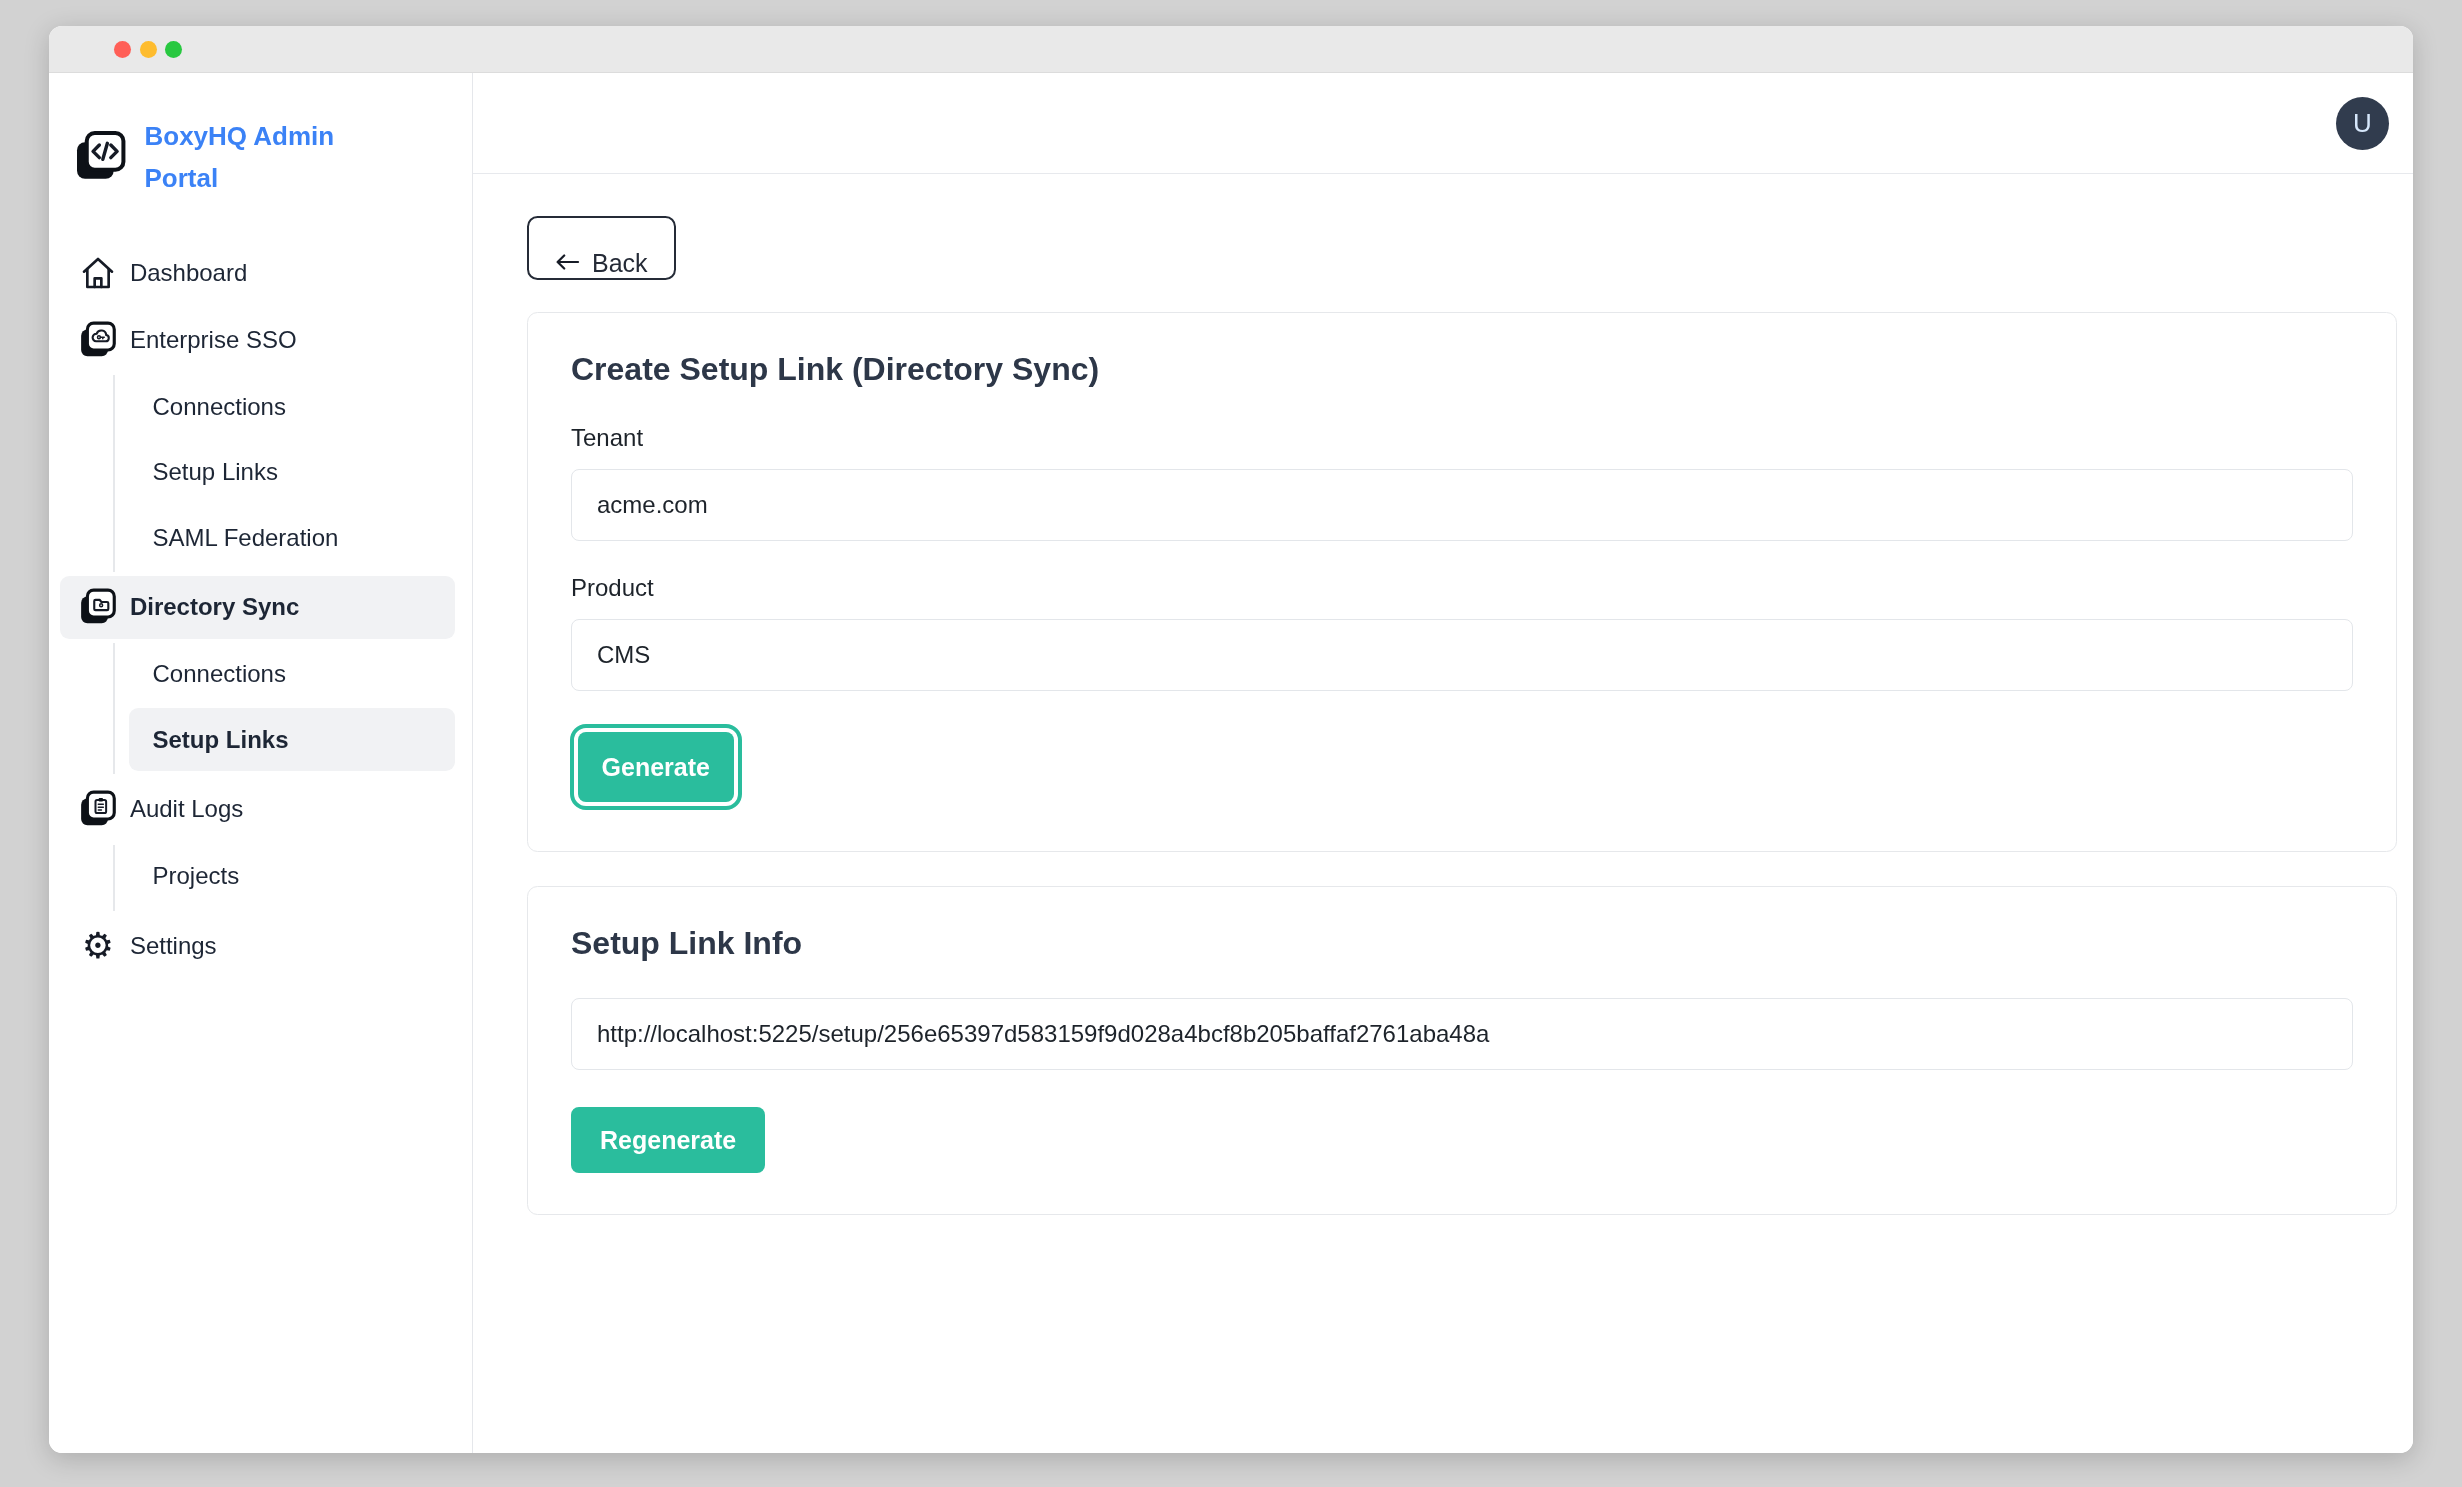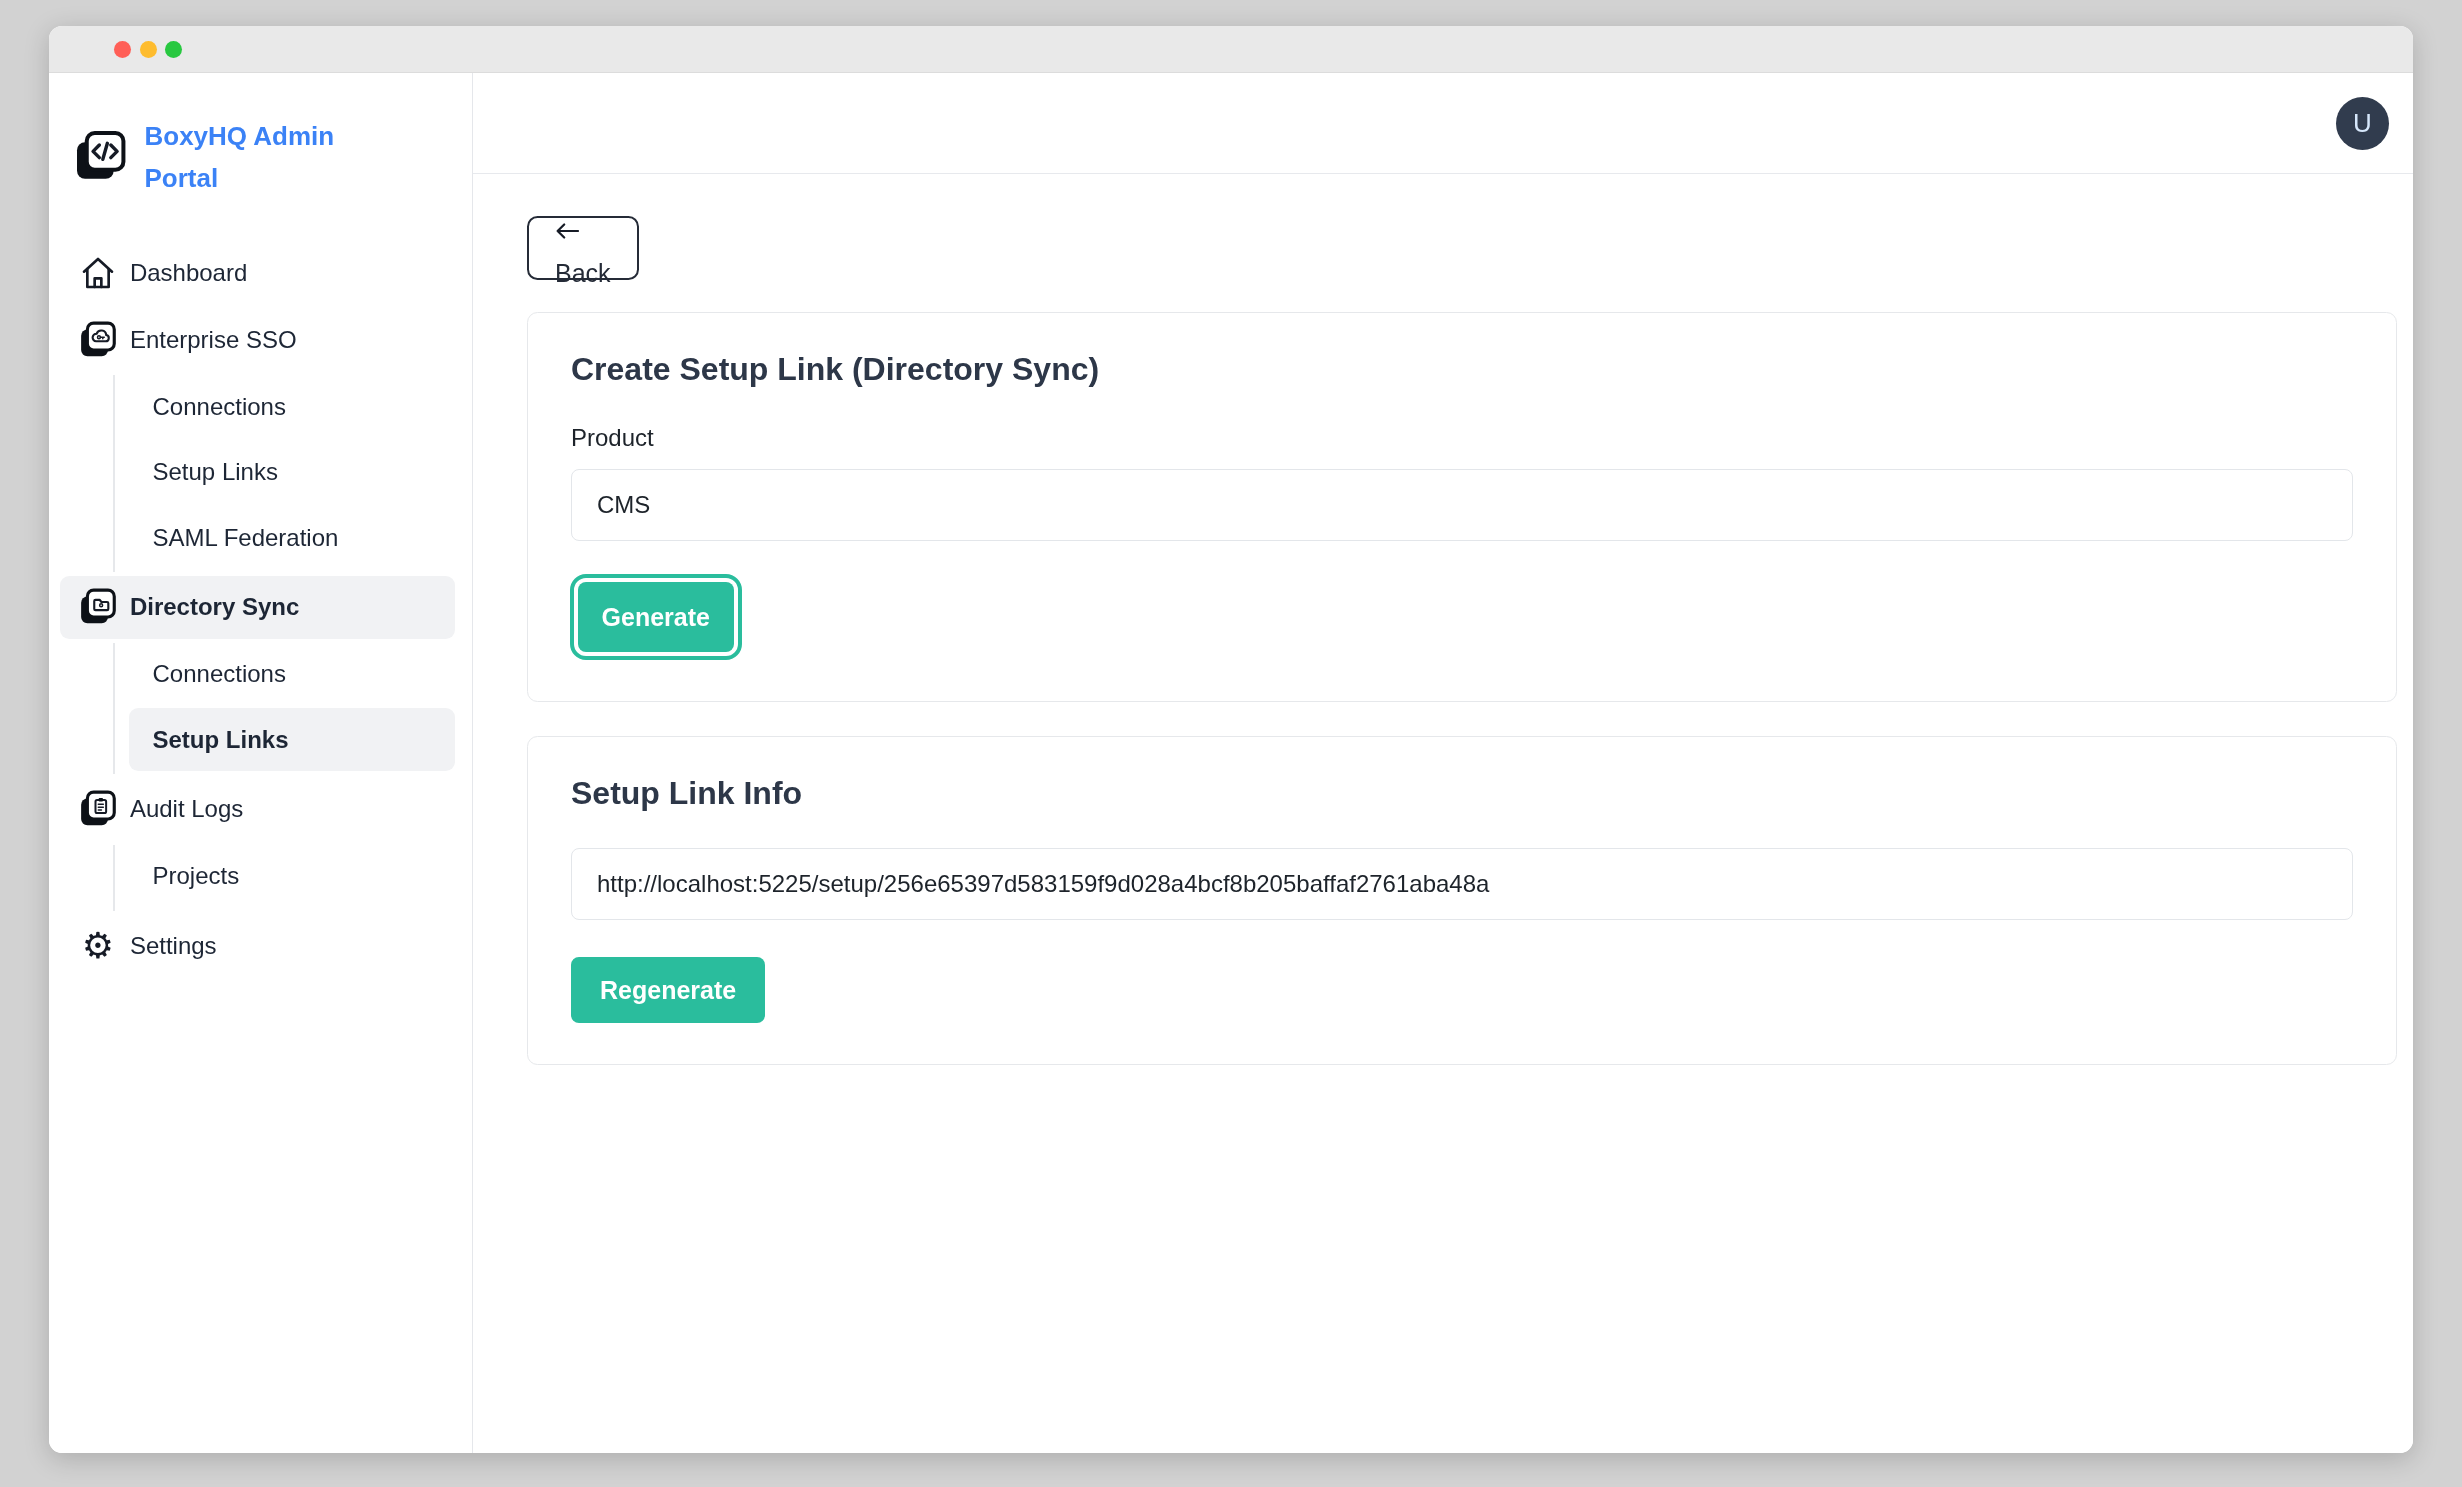--- a/index.html
+++ b/index.html
@@ -57,25 +57,24 @@
     height:101px; flex:0 0 101px; border-bottom:1.3px solid #e7e9ed;
     display:flex; align-items:center; justify-content:flex-end; padding-right:24px;
   }
   .avatar {
     width:53px; height:53px; border-radius:50%; background:#313c4e; color:#d6e7fb;
     display:flex; align-items:center; justify-content:center; font-size:26px; cursor:pointer;
   }
   .content { flex:1; padding:42px 16px 0 54px; overflow:hidden; }
 
   .back-btn {
-    display:inline-flex; align-items:flex-start; gap:12px; height:64px; padding:0 26px;
+    display:inline-flex; align-items:flex-end; gap:12px; height:64px; padding:0 26px;
     border:2px solid #252b37; border-radius:10.5px; background:#fff;
     font-size:25px; font-weight:500; color:#252b37; cursor:pointer; margin-bottom:32px;
     font-family:inherit;
-    flex-direction:column;
   }
 
   .card { border:1.3px solid #e6e8eb; border-radius:10.5px; background:#fff; }
   .card-inner { padding:38px 43px 41px 43px; }
   .card-title { font-size:32px; font-weight:700; color:#2d3748; margin-bottom:36px; }
   .field-label { font-size:24px; font-weight:500; color:#1d232a; margin-bottom:17px; }
   .text-input {
     width:100%; height:72px; border:1.3px solid #e3e6ea; border-radius:8px;
     padding:0 25px; font-size:24px; color:#1d232a; background:#fff; outline:none;
     font-family:inherit;
@@ -236,20 +235,24 @@
             </svg>
           </span>
           <span>Back</span>
         </button>
 
         
         <div class="card">
           <div class="card-inner">
             <div class="card-title">Create Setup Link (Directory Sync)</div>
 
+            <div class="group">
+              <div class="field-label">Tenant</div>
+              <input class="text-input" type="text" value="acme.com" style="">
+            </div>
 
             <div class="group">
               <div class="field-label">Product</div>
               <input class="text-input" type="text" value="CMS" style="">
             </div>
 
             <button class="btn-accent btn-generate">Generate</button>
           </div>
         </div>
 

